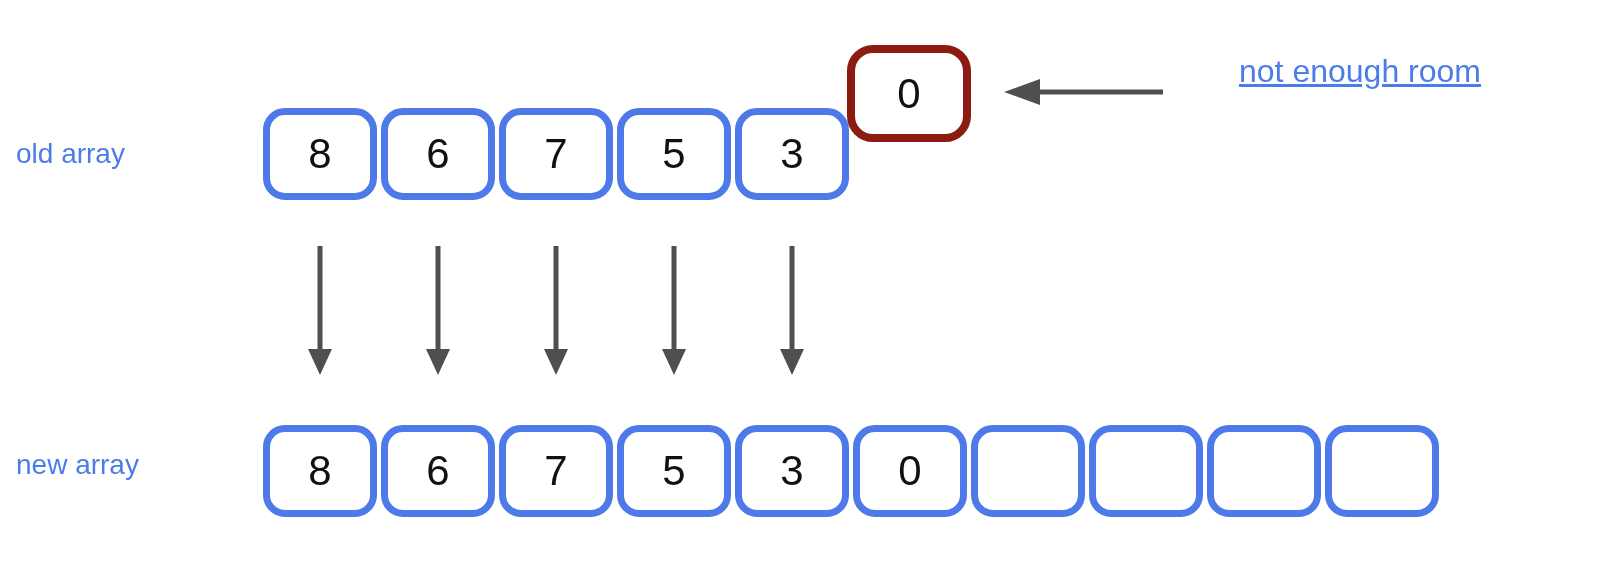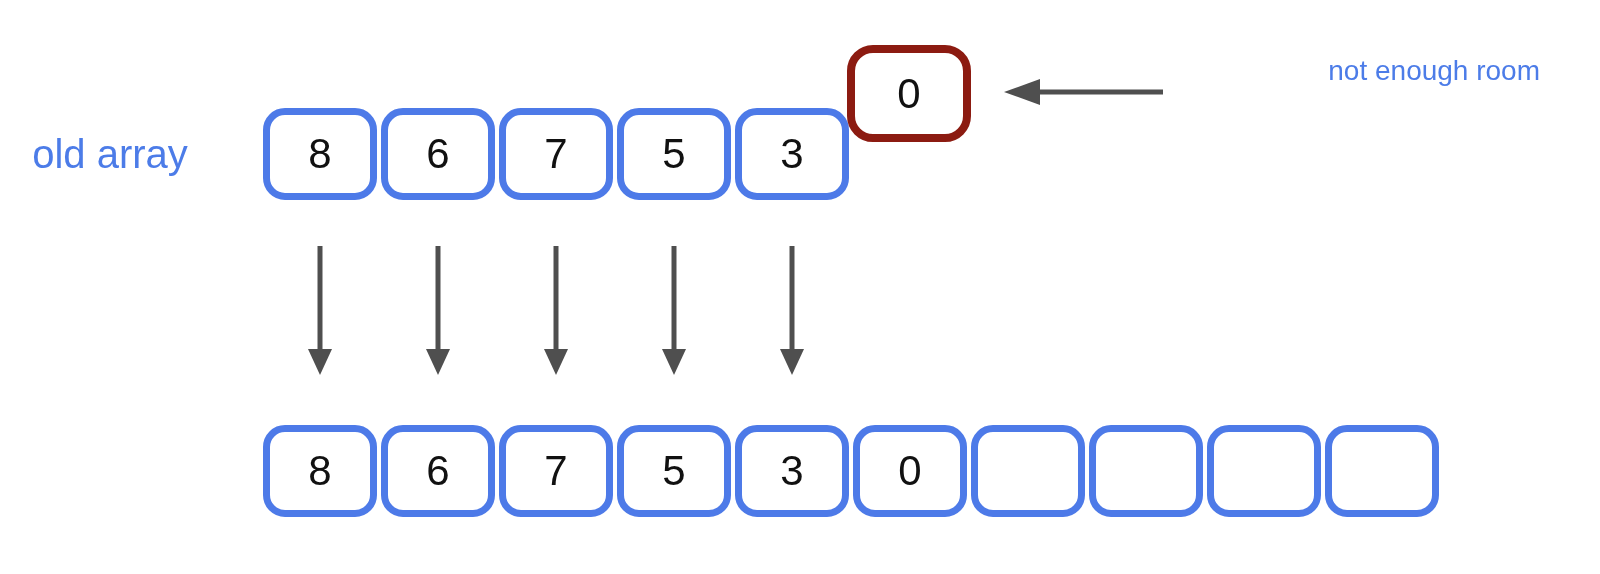--- a/index.html
+++ b/index.html
@@ -60,37 +60,38 @@
     align-items: center;
     justify-content: center;
     font-size: 42px;
     color: var(--number);
     z-index: 2;
   }
   .row-label {
     position: absolute;
     left: 16px;
     width: 188px;
-    text-align: center;
-    font-size: 40px;
+    text-align: left;
+    font-size: 28px;
     line-height: 40px;
     color: var(--label-blue);
     white-space: nowrap;
   }
   .row-label.old { top: 134px; }
   .row-label.new { top: 445px; }
   .annotation {
     position: absolute;
     left: 1180px;
     top: 50px;
     width: 360px;
-    text-align: right;
-    font-size: 28px;
+    text-align: center;
+    font-size: 32px;
     line-height: 42px;
     color: var(--label-blue);
+    text-decoration: underline;
   }
 </style>
 </head>
 <body>
 
 <div class="canvas">
 
   <svg class="arrows-layer" viewBox="0 0 1600 574" xmlns="http://www.w3.org/2000/svg">
     <g>
       <line class="arrow-stroke" x1="320" y1="246" x2="320" y2="351"></line>
@@ -127,20 +128,21 @@
       <div class="cell">5</div>
       <div class="cell">3</div>
     </div>
 
   <div class="overflow-cell">0</div>
 
   <div class="annotation">
     <div>not enough room</div>
   </div>
 
+  <div class="row-label new">new array</div>
 
   <div class="array-row new-row">
       <div class="cell">8</div>
       <div class="cell">6</div>
       <div class="cell">7</div>
       <div class="cell">5</div>
       <div class="cell">3</div>
       <div class="cell">0</div>
       <div class="cell"></div>
       <div class="cell"></div>

